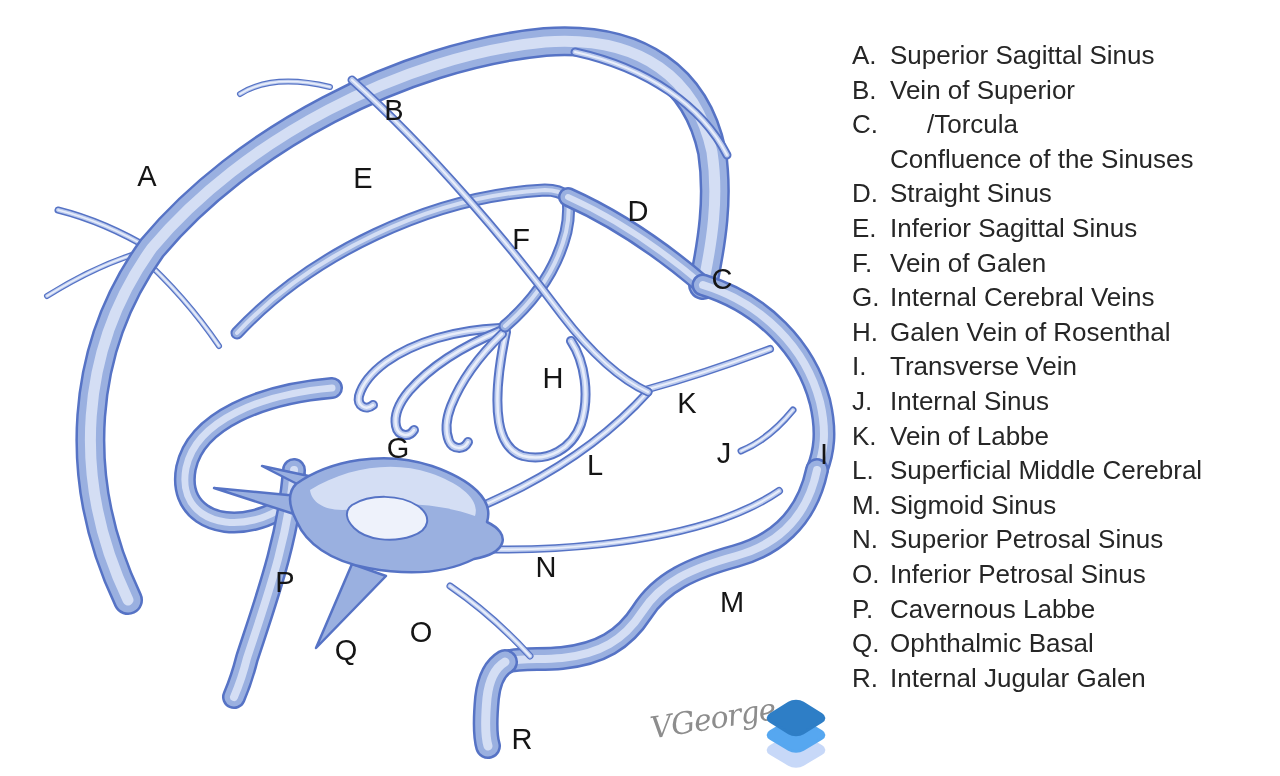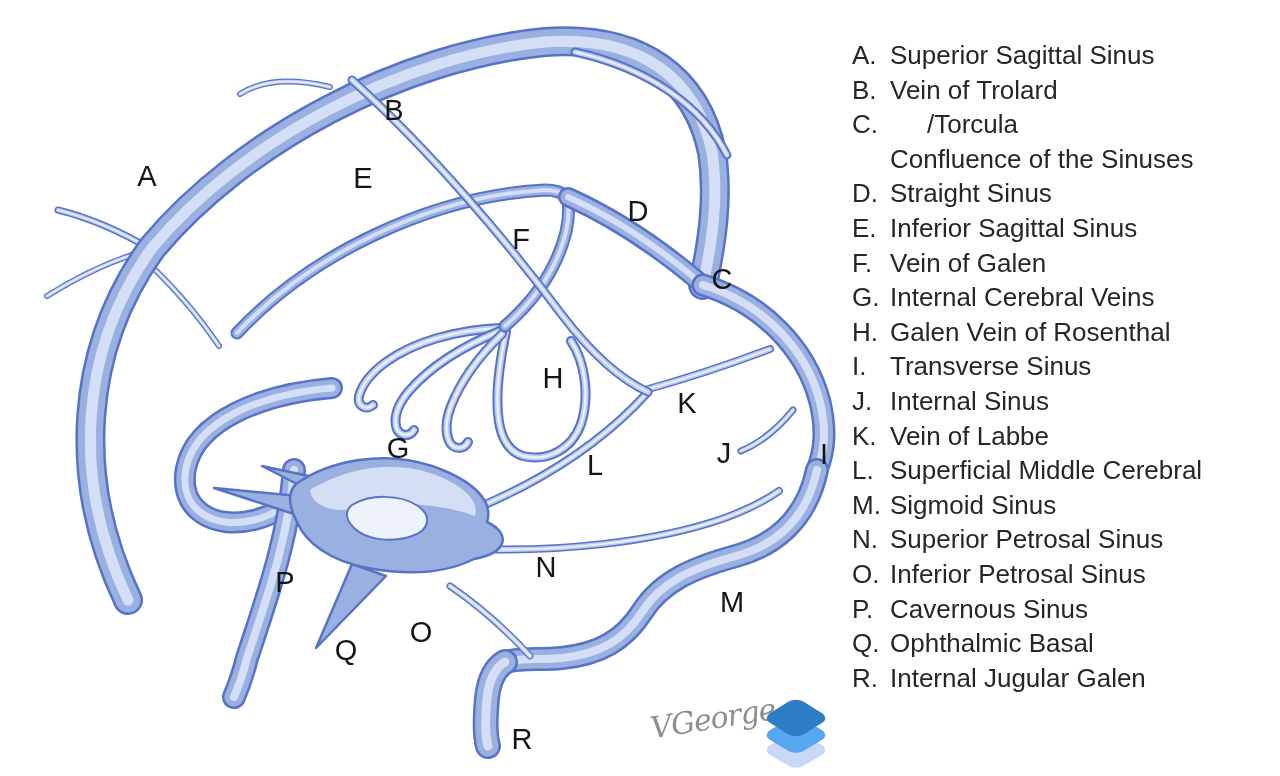--- a/index.html
+++ b/index.html
@@ -228,21 +228,21 @@
   <div class="legend">
       <div class="legend-row">
       <div class="legend-letter">A.</div>
       <div class="legend-lines">
           <div class="legend-line">Superior Sagittal Sinus</div>
         </div>
     </div>
       <div class="legend-row">
       <div class="legend-letter">B.</div>
       <div class="legend-lines">
-          <div class="legend-line">Vein of Trolard</div>
+          <div class="legend-line">Vein of Superior</div>
         </div>
     </div>
       <div class="legend-row">
       <div class="legend-letter">C.</div>
       <div class="legend-lines">
           <div class="legend-line" style="padding-left: 37px;">/Torcula</div>
           <div class="legend-line">Confluence of the Sinuses</div>
         </div>
     </div>
       <div class="legend-row">
@@ -271,21 +271,21 @@
     </div>
       <div class="legend-row">
       <div class="legend-letter">H.</div>
       <div class="legend-lines">
           <div class="legend-line">Galen Vein of Rosenthal</div>
         </div>
     </div>
       <div class="legend-row">
       <div class="legend-letter">I.</div>
       <div class="legend-lines">
-          <div class="legend-line">Transverse Sinus</div>
+          <div class="legend-line">Transverse Vein</div>
         </div>
     </div>
       <div class="legend-row">
       <div class="legend-letter">J.</div>
       <div class="legend-lines">
           <div class="legend-line">Internal Sinus</div>
         </div>
     </div>
       <div class="legend-row">
       <div class="legend-letter">K.</div>
@@ -313,21 +313,21 @@
     </div>
       <div class="legend-row">
       <div class="legend-letter">O.</div>
       <div class="legend-lines">
           <div class="legend-line">Inferior Petrosal Sinus</div>
         </div>
     </div>
       <div class="legend-row">
       <div class="legend-letter">P.</div>
       <div class="legend-lines">
-          <div class="legend-line">Cavernous Sinus</div>
+          <div class="legend-line">Cavernous Labbe</div>
         </div>
     </div>
       <div class="legend-row">
       <div class="legend-letter">Q.</div>
       <div class="legend-lines">
           <div class="legend-line">Ophthalmic Basal</div>
         </div>
     </div>
       <div class="legend-row">
       <div class="legend-letter">R.</div>

